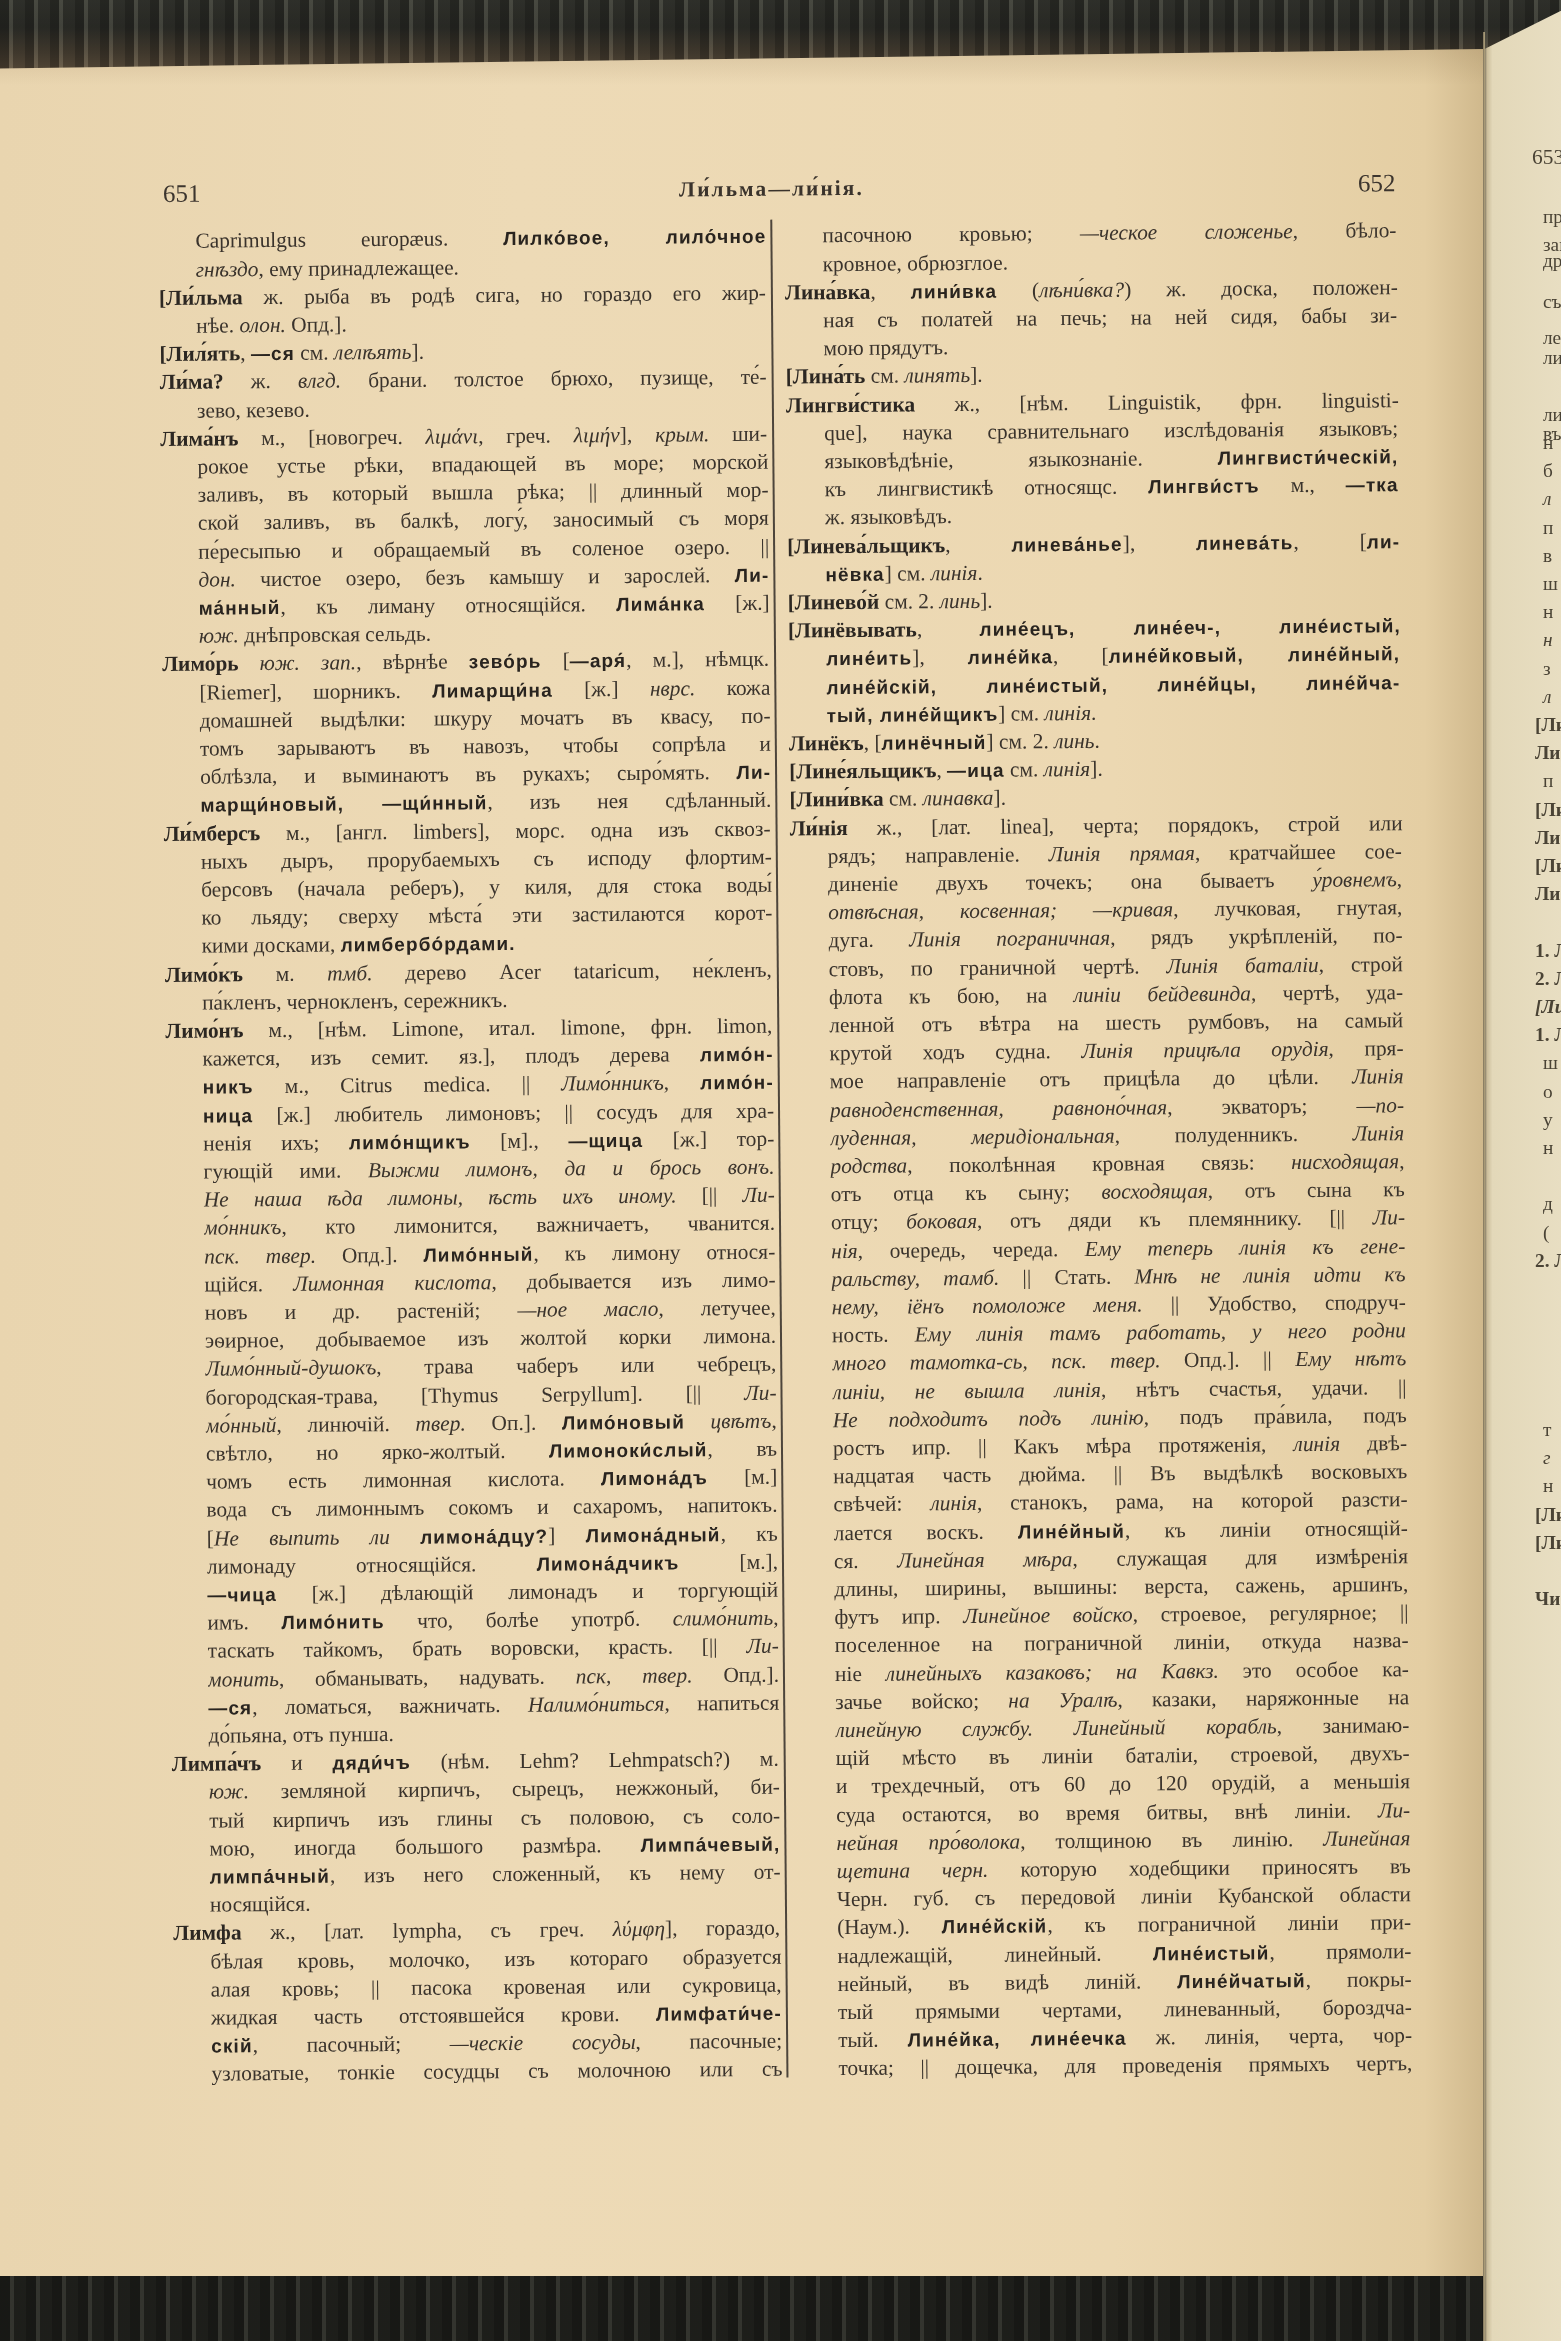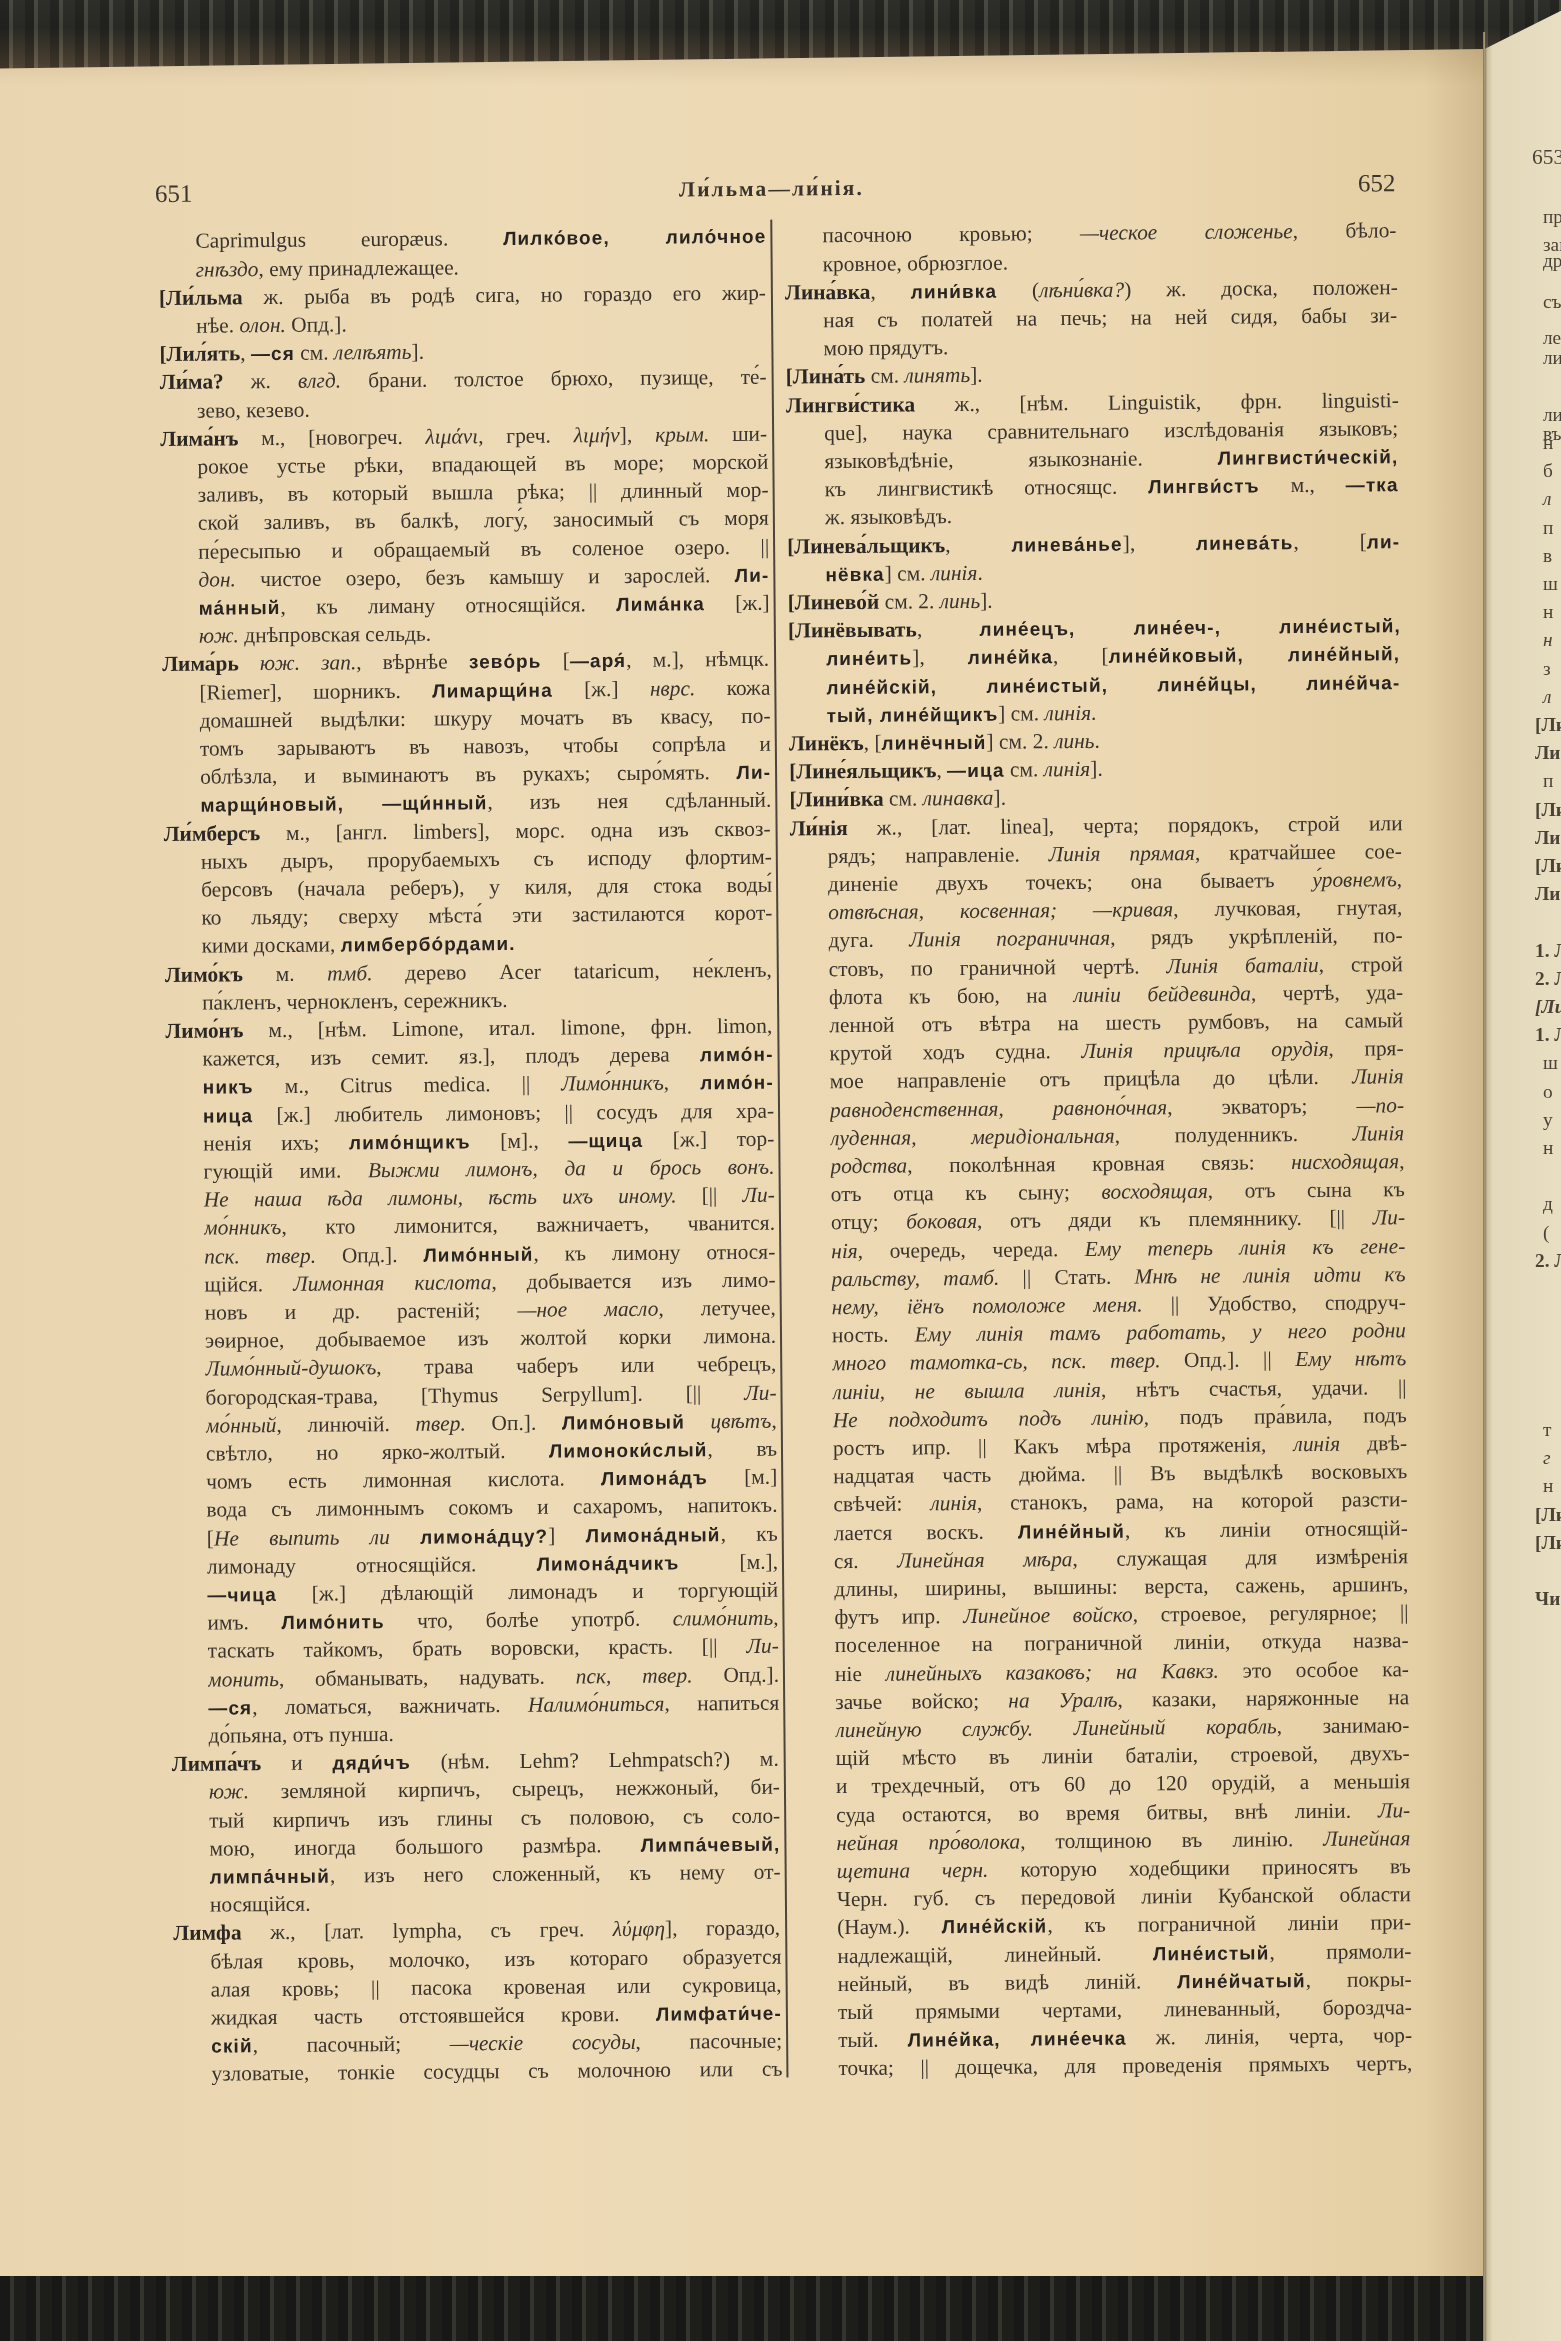--- a/index.html
+++ b/index.html
@@ -36,21 +36,21 @@
     clip-path: polygon(0 38px, 100% 0, 100% 100%, 0 100%);
     background: linear-gradient(90deg, #8a7f68 0, #cbbd9a 2.1px, #e3d8b9 7.5px, #e8dec2 100%);
   }
   .sheet {
     position: absolute; left: 0; top: 0; width: 1561px; height: 2342px;
     transform: rotate(-0.5deg); transform-origin: 155px 193px;
   }
   .page-num {
     position: absolute; top: 179px; font-size: 25px; line-height: 30px; color: #3c352e;
   }
-  .page-num.left { left: 155px; }
+  .page-num.left { left: 163px; }
   .page-num.right { left: 1358px; }
   .running-title {
     position: absolute; left: 557px; width: 429px; top: 179px; text-align: center;
     font-size: 21.4px; line-height: 30px; font-weight: bold; letter-spacing: 2.1px; color: #3a332c;
   }
   .col-divider {
     position: absolute; left: 770px; top: 225px; width: 1.6px; height: 1858px; background: #4d453b;
   }
   .column { position: absolute; left: 0; top: 0; width: 1561px; height: 2342px; }
   .line {
@@ -105,21 +105,21 @@
       <div class="line hang" style="top: 368px;"><span class="run-h">Ли́ма?</span><span class="run-r"> ж. </span><span class="run-i">влгд.</span><span class="run-r"> брани. толстое брюхо, пузище, те́-</span></div>
       <div class="line indent end" style="top: 397px;"><span class="run-r">зево, кезево.</span></div>
       <div class="line hang" style="top: 425px;"><span class="run-h">Лима́нъ</span><span class="run-r"> м., [новогреч. </span><span class="run-i">λιμάνι</span><span class="run-r">, греч. </span><span class="run-i">λιμήν</span><span class="run-r">], </span><span class="run-i">крым.</span><span class="run-r"> ши-</span></div>
       <div class="line indent" style="top: 453px;"><span class="run-r">рокое устье рѣки, впадающей въ море; морской</span></div>
       <div class="line indent" style="top: 481px;"><span class="run-r">заливъ, въ который вышла рѣка; || длинный мор-</span></div>
       <div class="line indent" style="top: 509px;"><span class="run-r">ской заливъ, въ балкѣ, логу́, заносимый съ моря</span></div>
       <div class="line indent" style="top: 538px;"><span class="run-r">пе́ресыпью и обращаемый въ соленое озеро. ||</span></div>
       <div class="line indent" style="top: 566px;"><span class="run-i">дон.</span><span class="run-r"> чистое озеро, безъ камышу и зарослей. </span><span class="run-b">Ли-</span></div>
       <div class="line indent" style="top: 594px;"><span class="run-b">ма́нный</span><span class="run-r">, къ лиману относящійся. </span><span class="run-b">Лима́нка</span><span class="run-r"> [ж.]</span></div>
       <div class="line indent end" style="top: 622px;"><span class="run-i">юж.</span><span class="run-r"> днѣпровская сельдь.</span></div>
-      <div class="line hang" style="top: 650px;"><span class="run-h">Лима́рь</span><span class="run-i"> юж. зап.</span><span class="run-r">, вѣрнѣе </span><span class="run-b">зево́рь</span><span class="run-r"> [</span><span class="run-b">—аря́</span><span class="run-r">, м.], нѣмцк.</span></div>
+      <div class="line hang" style="top: 650px;"><span class="run-h">Лимо́рь</span><span class="run-i"> юж. зап.</span><span class="run-r">, вѣрнѣе </span><span class="run-b">зево́рь</span><span class="run-r"> [</span><span class="run-b">—аря́</span><span class="run-r">, м.], нѣмцк.</span></div>
       <div class="line indent" style="top: 679px;"><span class="run-r">[Riemer], шорникъ. </span><span class="run-b">Лимарщи́на</span><span class="run-r"> [ж.] </span><span class="run-i">нврс.</span><span class="run-r"> кожа</span></div>
       <div class="line indent" style="top: 707px;"><span class="run-r">домашней выдѣлки: шкуру мочатъ въ квасу, по-</span></div>
       <div class="line indent" style="top: 735px;"><span class="run-r">томъ зарываютъ въ навозъ, чтобы сопрѣла и</span></div>
       <div class="line indent" style="top: 763px;"><span class="run-r">облѣзла, и выминаютъ въ рукахъ; сыро́мять. </span><span class="run-b">Ли-</span></div>
       <div class="line indent" style="top: 791px;"><span class="run-b">марщи́новый, —щи́нный</span><span class="run-r">, изъ нея сдѣланный.</span></div>
       <div class="line hang" style="top: 820px;"><span class="run-h">Ли́мберсъ</span><span class="run-r"> м., [англ. limbers], морс. одна изъ сквоз-</span></div>
       <div class="line indent" style="top: 848px;"><span class="run-r">ныхъ дыръ, прорубаемыхъ съ исподу флортим-</span></div>
       <div class="line indent" style="top: 876px;"><span class="run-r">берсовъ (начала реберъ), у киля, для стока воды́</span></div>
       <div class="line indent" style="top: 904px;"><span class="run-r">ко льяду; сверху мѣста́ эти застилаются корот-</span></div>
       <div class="line indent end" style="top: 932px;"><span class="run-r">кими досками, </span><span class="run-b">лимбербо́рдами.</span></div>

